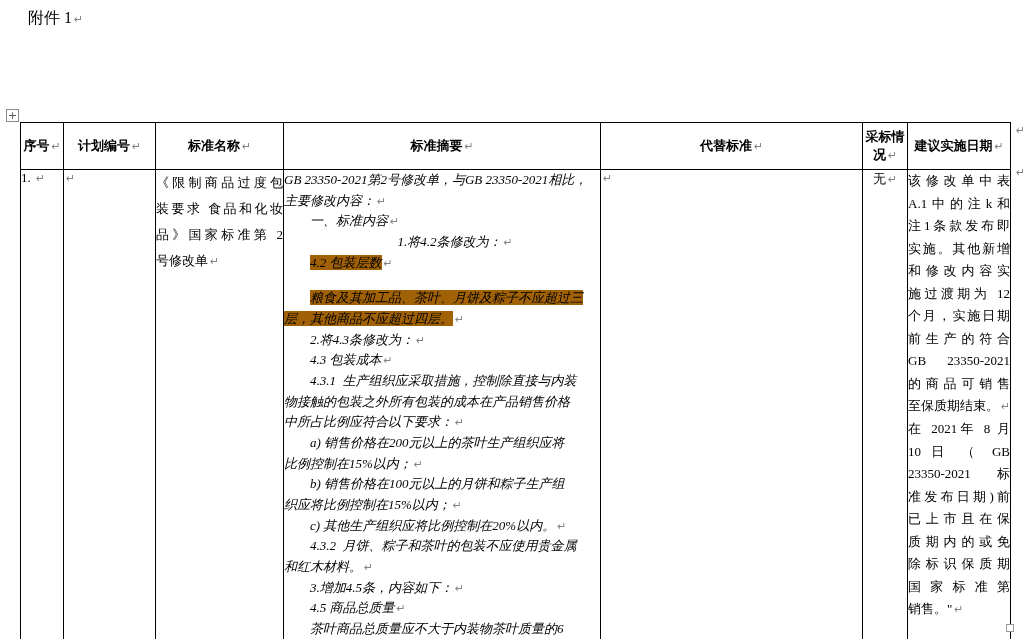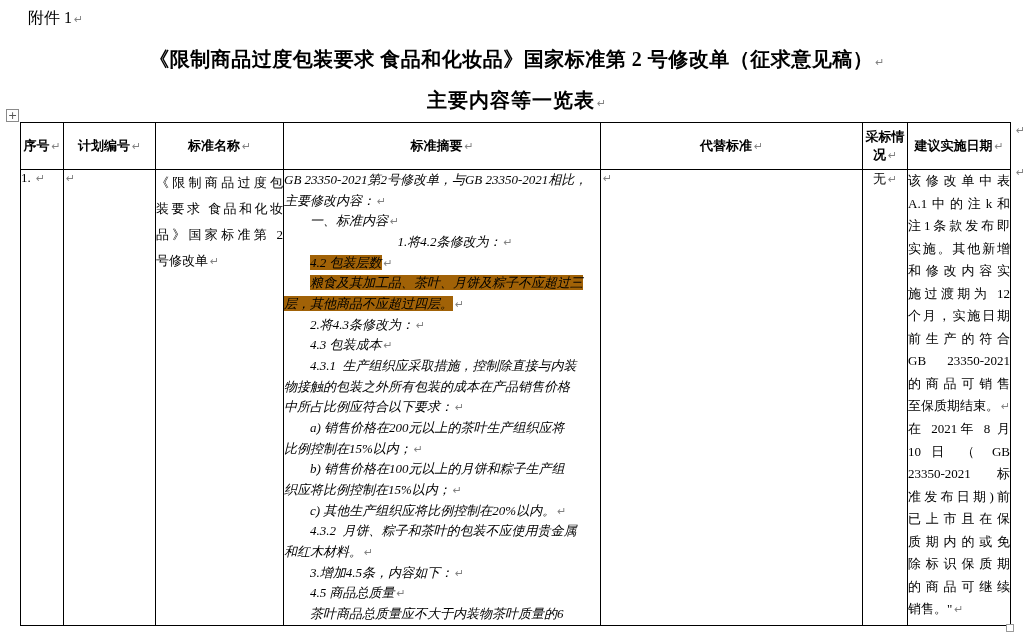--- a/index.html
+++ b/index.html
@@ -54,23 +54,21 @@
   .rowend.r1{top:124px;}
   .rowend.r2{top:166px;}
 </style>
 </head>
 <body>
 
 <div class="page">
 
   <div class="attachment"><span>附件 1</span><span class="mark">↵</span></div>
 
-  <div class="title1"><span>《限制商品过度包装要求 食品和化妆品》国家标准第 2 号修改单（征求意见稿）</span><span class="mark">↵</span></div>
 
-  <div class="title2"><span>主要内容等一览表</span><span class="mark">↵</span></div>
 
   <div class="move-handle">+</div>
 
   <table class="doc">
     <colgroup>
       <col style="width:43px">
         <col style="width:92px">
         <col style="width:128px">
       <col style="width:317px">
         <col style="width:262px">
@@ -95,21 +93,21 @@
             <div class="tline just"><span>装要求 食品和化妆</span></div>
             <div class="tline just"><span>品》国家标准第 2</span></div>
             <div class="tline"><span>号修改单</span><span class="mark">↵</span></div>
           </td>
       <td class="cell-summary">
             <div class="tline"><span>GB 23350-2021第2号修改单，与GB 23350-2021相比，</span></div>
             <div class="tline"><span>主要修改内容：</span><span class="mark">↵</span></div>
             <div class="tline" style="padding-left: 2em;"><span>一、标准内容</span><span class="mark">↵</span></div>
             <div class="tline" style="padding-left: 2em; text-align: center;"><span>1.将4.2条修改为：</span><span class="mark">↵</span></div>
             <div class="tline" style="padding-left: 2em;"><span class="hl">4.2 包装层数</span><span class="mark">↵</span></div>
-            <div class="tline" style="padding-left: 2em;"><span class="hl">粮食及其加工品、茶叶、月饼及粽子不应超过三</span></div>
+            <div class="tline" style="padding-left: 2em; margin-top: 15px;"><span class="hl">粮食及其加工品、茶叶、月饼及粽子不应超过三</span></div>
             <div class="tline"><span class="hl">层，其他商品不应超过四层。</span><span class="mark">↵</span></div>
             <div class="tline" style="padding-left: 2em;"><span>2.将4.3条修改为：</span><span class="mark">↵</span></div>
             <div class="tline" style="padding-left: 2em;"><span>4.3 包装成本</span><span class="mark">↵</span></div>
             <div class="tline" style="padding-left: 2em;"><span>4.3.1  生产组织应采取措施，控制除直接与内装</span></div>
             <div class="tline"><span>物接触的包装之外所有包装的成本在产品销售价格</span></div>
             <div class="tline"><span>中所占比例应符合以下要求：</span><span class="mark">↵</span></div>
             <div class="tline" style="padding-left: 2em;"><span>a) 销售价格在200元以上的茶叶生产组织应将</span></div>
             <div class="tline"><span>比例控制在15%以内；</span><span class="mark">↵</span></div>
             <div class="tline" style="padding-left: 2em;"><span>b) 销售价格在100元以上的月饼和粽子生产组</span></div>
             <div class="tline"><span>织应将比例控制在15%以内；</span><span class="mark">↵</span></div>
@@ -134,21 +132,21 @@
             <div class="tline just"><span>GB 23350-2021</span></div>
             <div class="tline just"><span>的商品可销售</span></div>
             <div class="tline"><span>至保质期结束。</span><span class="mark">↵</span></div>
             <div class="tline just"><span>在 2021年 8 月</span></div>
             <div class="tline just"><span>10 日 （ GB</span></div>
             <div class="tline just"><span>23350-2021 标</span></div>
             <div class="tline just"><span>准发布日期)前</span></div>
             <div class="tline just"><span>已上市且在保</span></div>
             <div class="tline just"><span>质期内的或免</span></div>
             <div class="tline just"><span>除标识保质期</span></div>
-            <div class="tline just"><span>的商品可继续</span></div>
+            <div class="tline just"><span>国家标准第</span></div>
             <div class="tline"><span>销售。"</span><span class="mark">↵</span></div>
           </td>
     </tr>
   </tbody>
     </table>
 
   <span class="mark rowend r1">↵</span>
   <span class="mark rowend r2">↵</span>
 
   <div class="resize-handle"></div>

